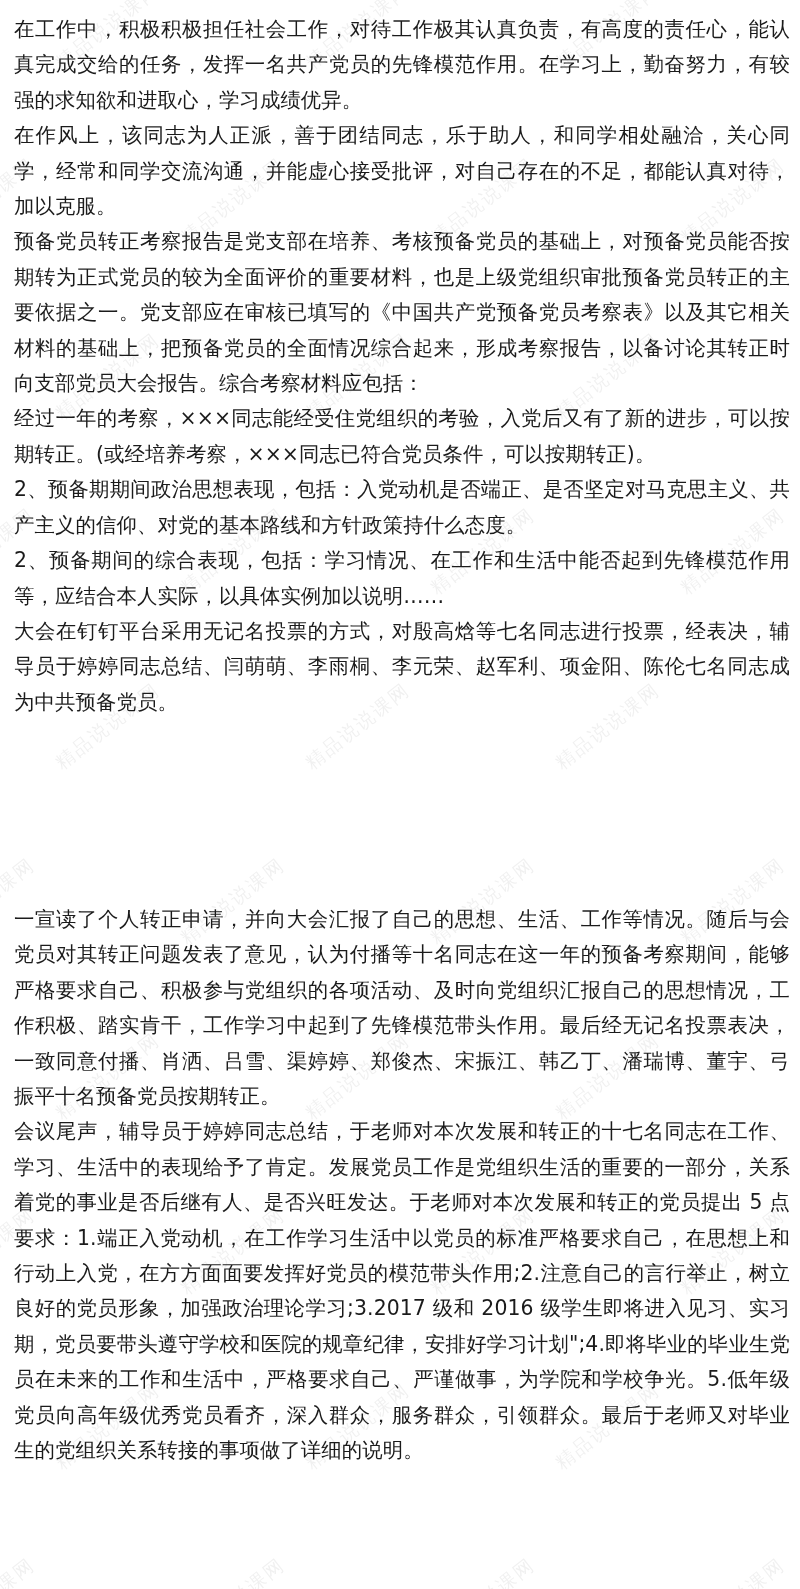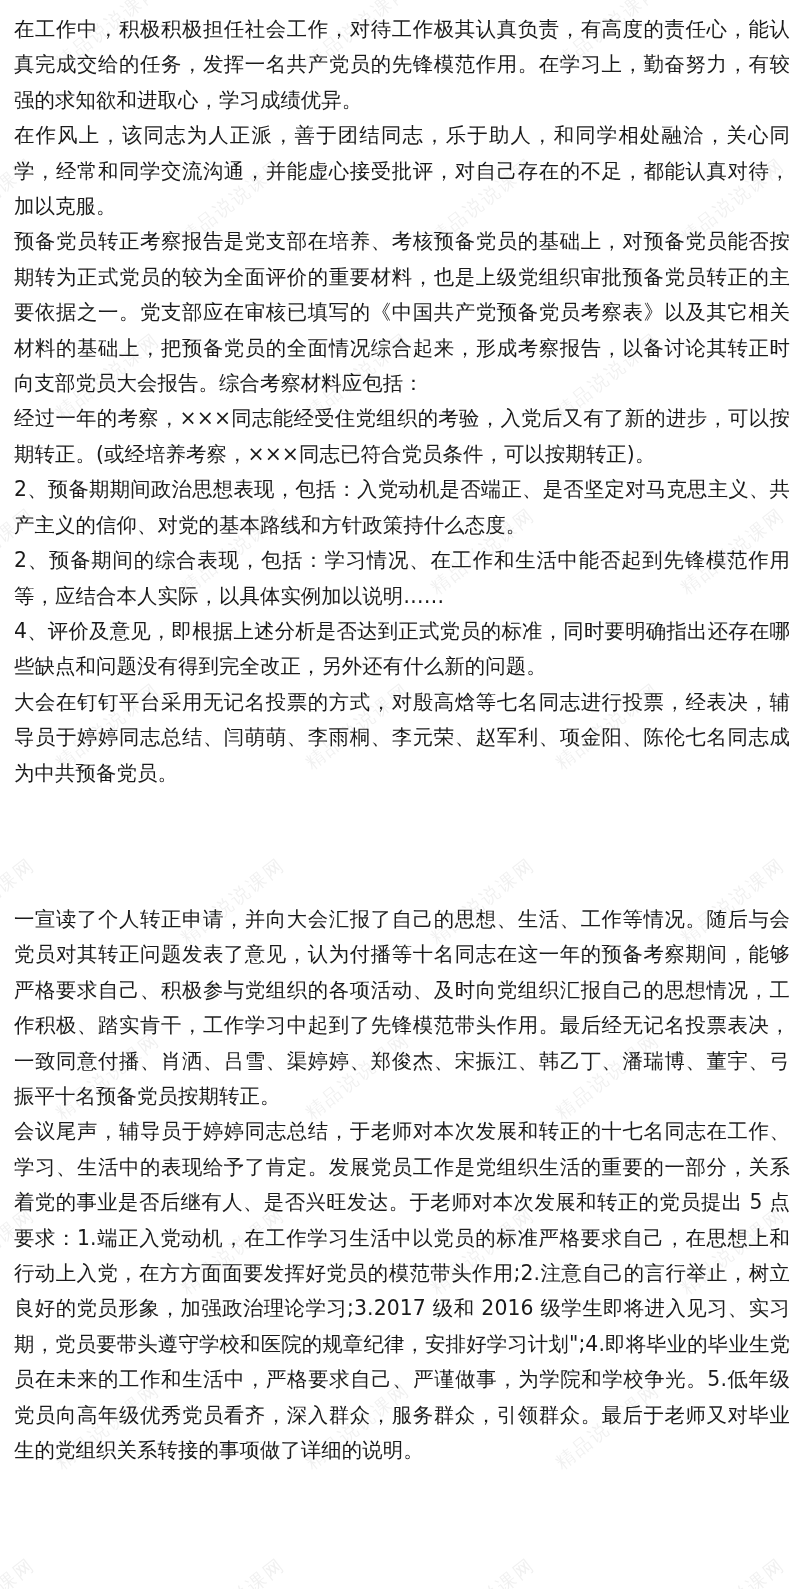--- a/index.html
+++ b/index.html
@@ -111,21 +111,20 @@
 
   <div class="doc">
 
     <div class="block seg-top" id="seg-top">
         <p class="line-para">在工作中，积极积极担任社会工作，对待工作极其认真负责，有高度的责任心，能认真完成交给的任务，发挥一名共产党员的先锋模范作用。在学习上，勤奋努力，有较强的求知欲和进取心，学习成绩优异。</p>
         <p class="line-para">在作风上，该同志为人正派，善于团结同志，乐于助人，和同学相处融洽，关心同学，经常和同学交流沟通，并能虚心接受批评，对自己存在的不足，都能认真对待，加以克服。</p>
         <p class="line-para">预备党员转正考察报告是党支部在培养、考核预备党员的基础上，对预备党员能否按期转为正式党员的较为全面评价的重要材料，也是上级党组织审批预备党员转正的主要依据之一。党支部应在审核已填写的《中国共产党预备党员考察表》以及其它相关材料的基础上，把预备党员的全面情况综合起来，形成考察报告，以备讨论其转正时向支部党员大会报告。综合考察材料应包括：</p>
         <p class="line-para">经过一年的考察，×××同志能经受住党组织的考验，入党后又有了新的进步，可以按期转正。(或经培养考察，×××同志已符合党员条件，可以按期转正)。</p>
         <p class="line-para">2、预备期期间政治思想表现，包括：入党动机是否端正、是否坚定对马克思主义、共产主义的信仰、对党的基本路线和方针政策持什么态度。</p>
         <p class="line-para">2、预备期间的综合表现，包括：学习情况、在工作和生活中能否起到先锋模范作用等，应结合本人实际，以具体实例加以说明……</p>
-        <p class="line-para">4、评价及意见，即根据上述分析是否达到正式党员的标准，同时要明确指出还存在哪些缺点和问题没有得到完全改正，另外还有什么新的问题。</p>
         <p class="line-para">大会在钉钉平台采用无记名投票的方式，对殷高焓等七名同志进行投票，经表决，辅导员于婷婷同志总结、闫萌萌、李雨桐、李元荣、赵军利、项金阳、陈伦七名同志成为中共预备党员。</p>
       </div>
 
     <div class="block seg-bottom" id="seg-bottom">
         <p class="line-para">一宣读了个人转正申请，并向大会汇报了自己的思想、生活、工作等情况。随后与会党员对其转正问题发表了意见，认为付播等十名同志在这一年的预备考察期间，能够严格要求自己、积极参与党组织的各项活动、及时向党组织汇报自己的思想情况，工作积极、踏实肯干，工作学习中起到了先锋模范带头作用。最后经无记名投票表决，一致同意付播、肖洒、吕雪、渠婷婷、郑俊杰、宋振江、韩乙丁、潘瑞博、董宇、弓振平十名预备党员按期转正。</p>
         <p class="line-para">会议尾声，辅导员于婷婷同志总结，于老师对本次发展和转正的十七名同志在工作、学习、生活中的表现给予了肯定。发展党员工作是党组织生活的重要的一部分，关系着党的事业是否后继有人、是否兴旺发达。于老师对本次发展和转正的党员提出 5 点要求：1.端正入党动机，在工作学习生活中以党员的标准严格要求自己，在思想上和行动上入党，在方方面面要发挥好党员的模范带头作用;2.注意自己的言行举止，树立良好的党员形象，加强政治理论学习;3.2017 级和 2016 级学生即将进入见习、实习期，党员要带头遵守学校和医院的规章纪律，安排好学习计划";4.即将毕业的毕业生党员在未来的工作和生活中，严格要求自己、严谨做事，为学院和学校争光。5.低年级党员向高年级优秀党员看齐，深入群众，服务群众，引领群众。最后于老师又对毕业生的党组织关系转接的事项做了详细的说明。</p>
       </div>
 
   </div>
 </div>

